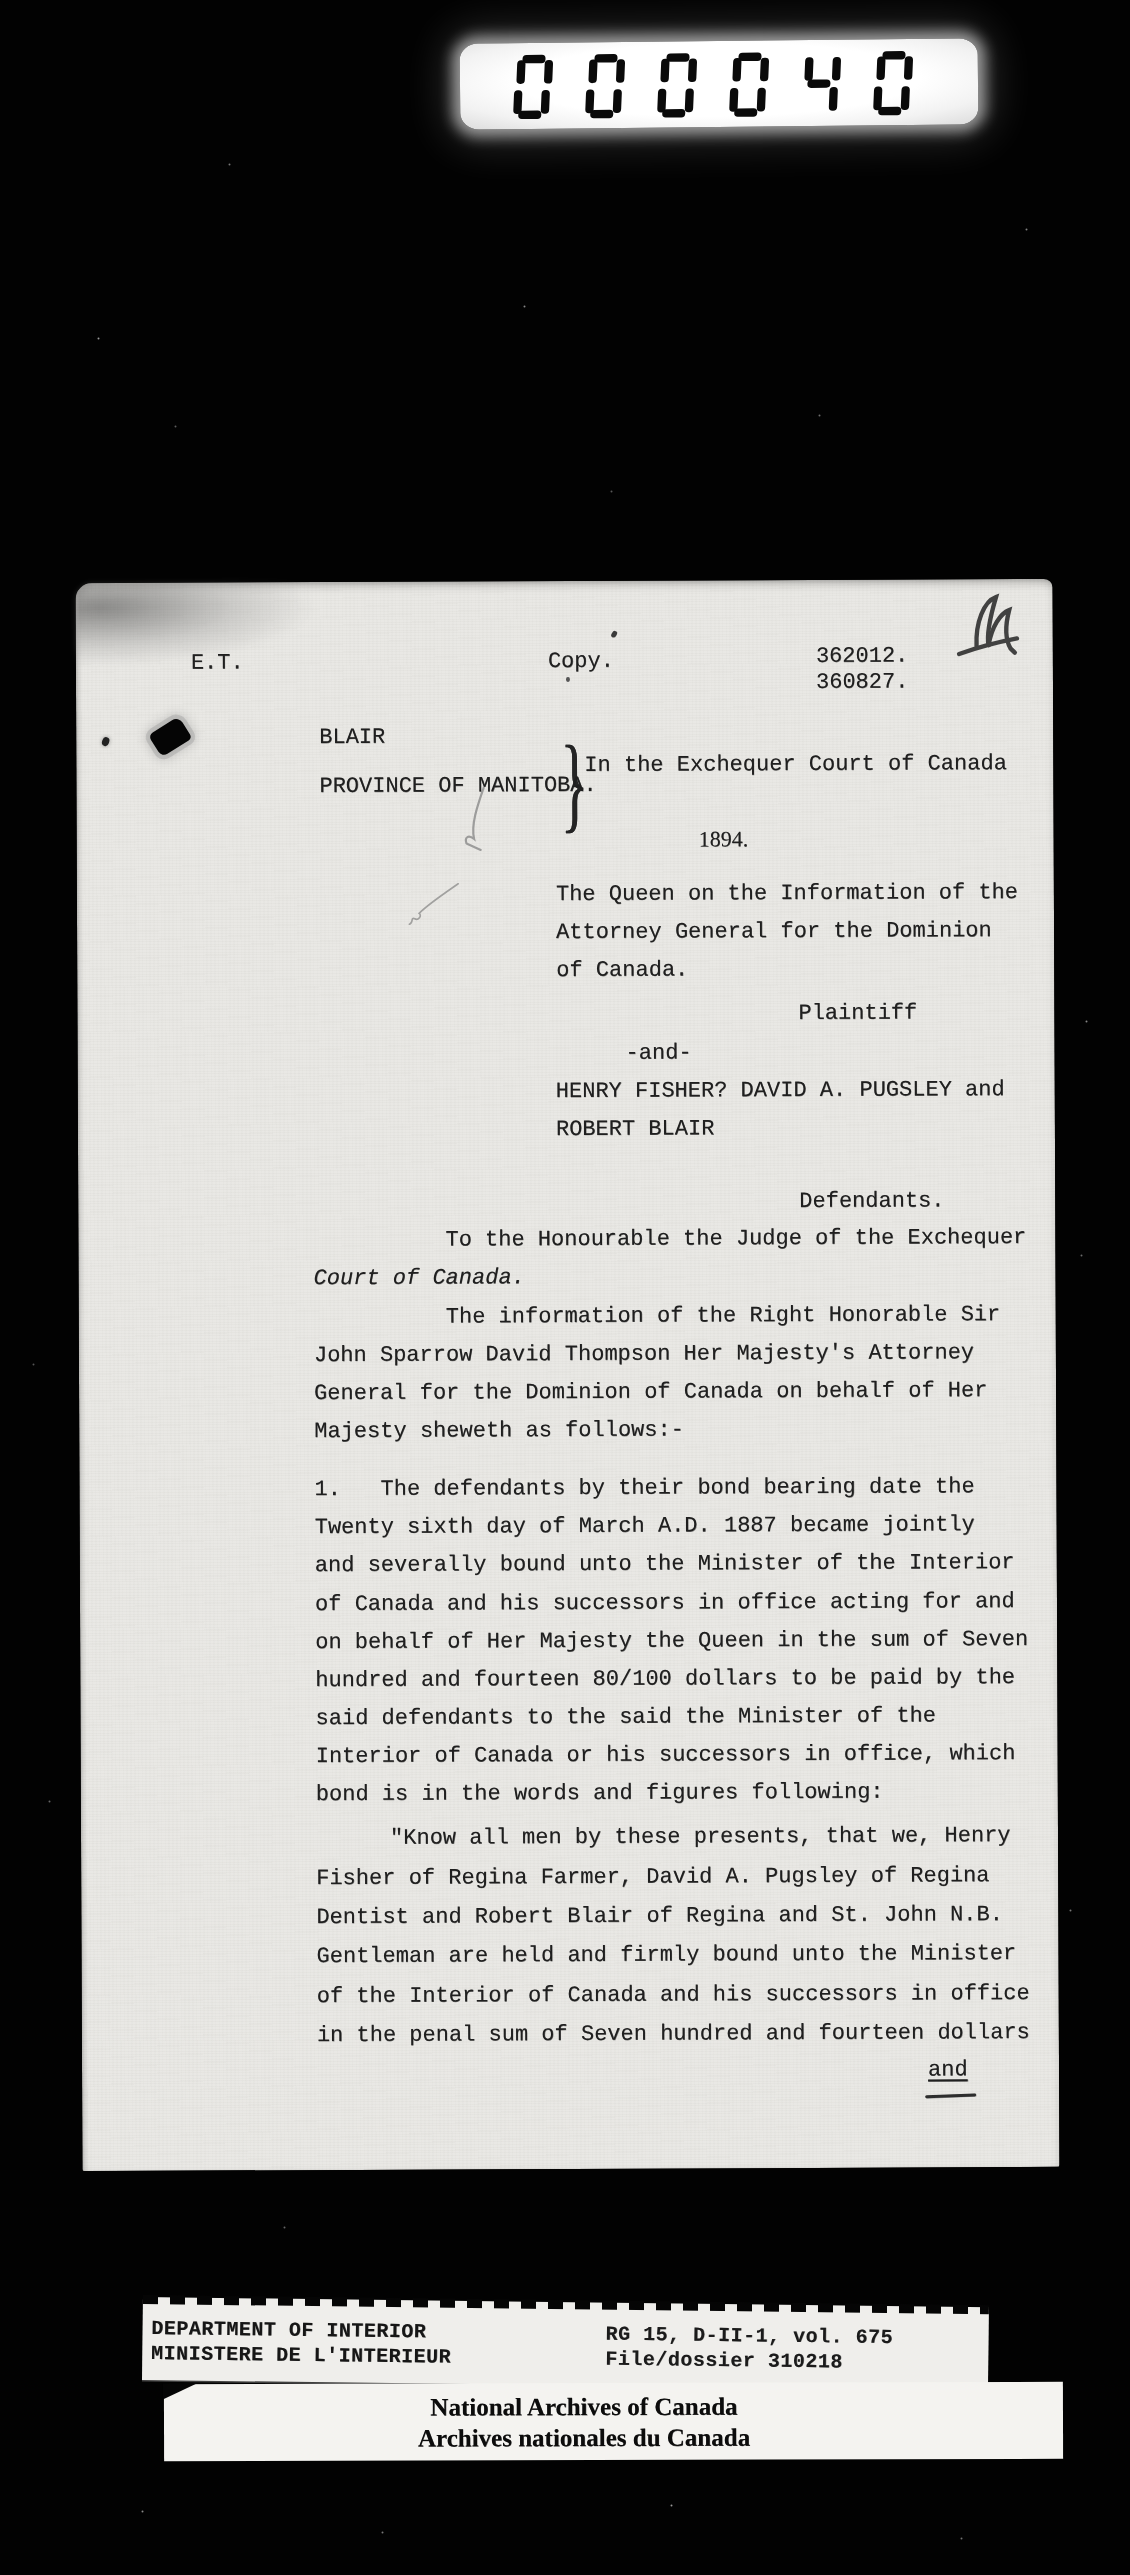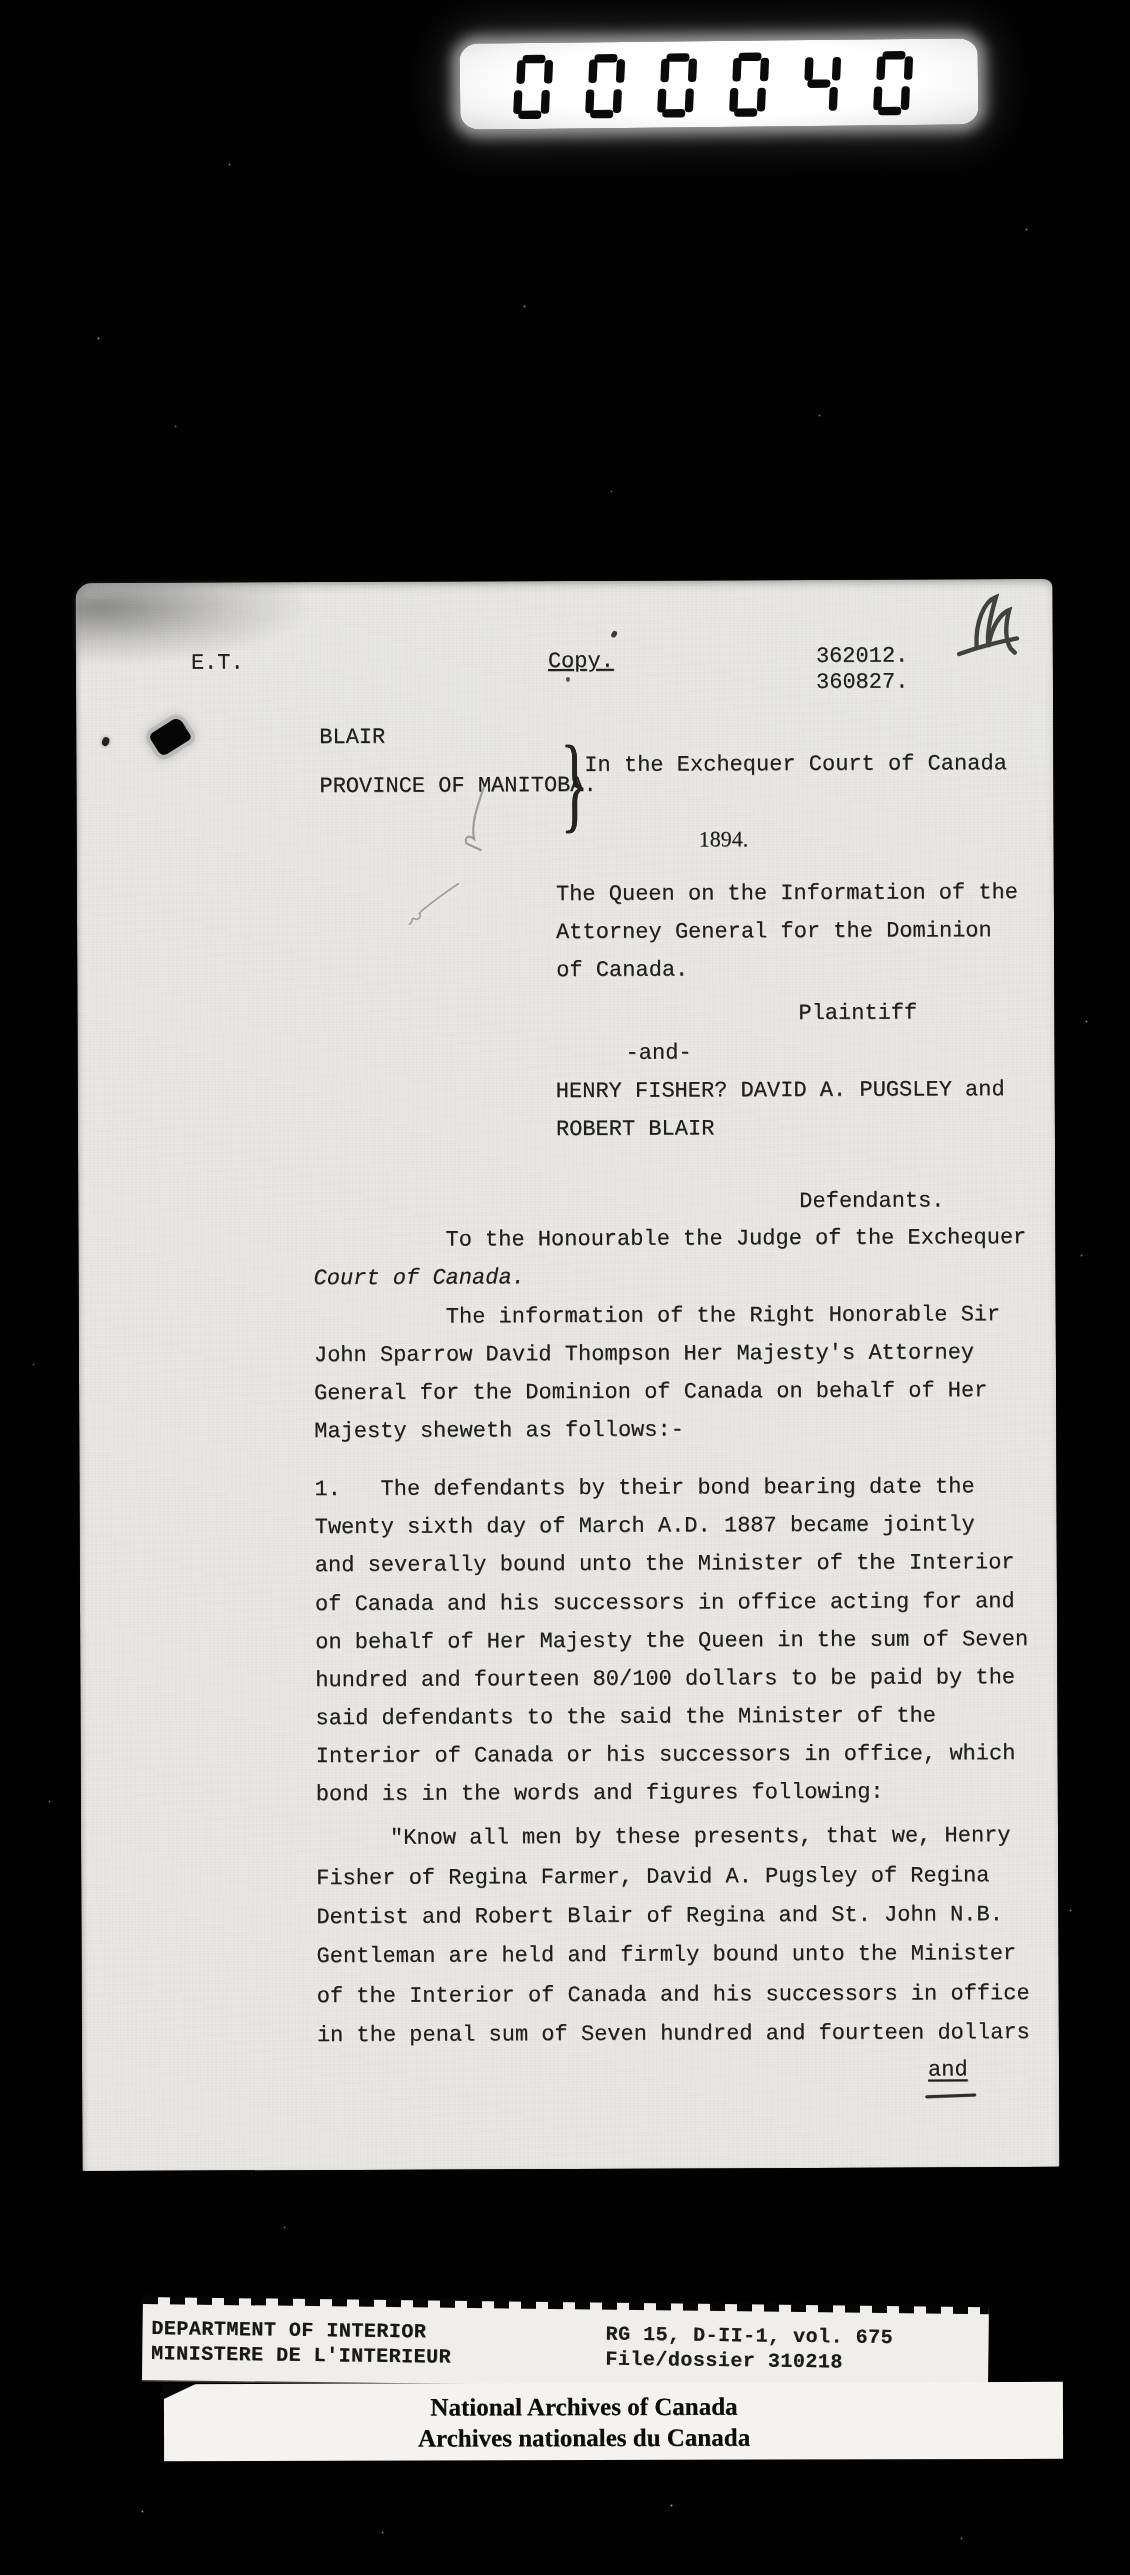--- a/index.html
+++ b/index.html
@@ -171,21 +171,21 @@
     </svg>
 
     <svg class="pen-squiggle" viewBox="0 0 130 90">
       <path d="M118 6 C 86 28, 62 44, 46 60 C 52 64, 44 74, 38 70 C 30 66, 36 78, 28 80" fill="none" stroke="#6b6b6b" stroke-width="3" stroke-linecap="round" opacity="0.7"></path>
     </svg>
 
     <div class="brace">}</div>
 
     <div>
         <div class="tline" style="left: 115px; top: 68px;">E.T.</div>
-        <div class="tline" style="left: 472px; top: 68px; text-decoration: underline;">Copy.</div>
+        <div class="tline" style="left: 472px; top: 68px;">Copy.</div>
         <div class="tline" style="left: 740px; top: 64px;">362012.</div>
         <div class="tline" style="left: 740px; top: 90px;">360827.</div>
         <div class="tline" style="left: 243px; top: 143px;">BLAIR</div>
         <div class="tline" style="left: 243px; top: 192px;">PROVINCE OF MANITOBA.</div>
         <div class="tline" style="left: 508px; top: 172px;">In the Exchequer Court of Canada</div>
         <div class="tline" style="left: 622px; top: 246px; font-family: Liberation Serif, serif;">1894.</div>
         <div class="tline" style="left: 479px; top: 301px;">The Queen on the Information of the</div>
         <div class="tline" style="left: 479px; top: 339px;">Attorney General for the Dominion</div>
         <div class="tline" style="left: 479px; top: 377px;">of Canada.</div>
         <div class="tline" style="left: 721px; top: 421px;">Plaintiff</div>

